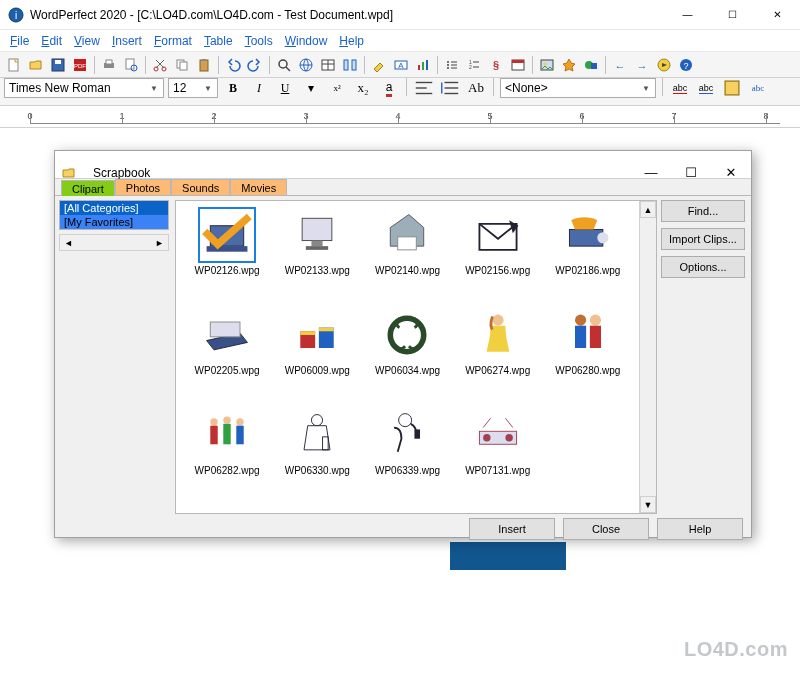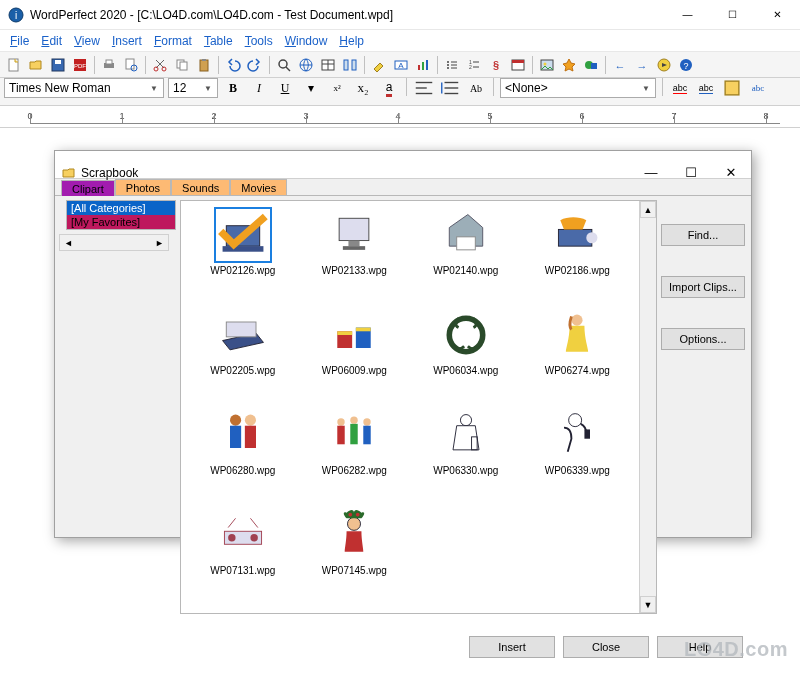--- a/index.html
+++ b/index.html
@@ -45,47 +45,47 @@
 
 
 .doc-area { flex: 1; background: #b8b8b8; position: relative; overflow: hidden; }
 .right-scroll { position: absolute; right: 0; top: 0; bottom: 0; width: 17px; background: #f0f0f0; border-left: 1px solid #d0d0d0; }
 .right-scroll .track { height: calc(100% - 102px); }
 
 .blue-bar { position: absolute; left: 450px; top: 542px; width: 116px; height: 28px; background: #12568f; }
 
 
 .scrapbook { position: absolute; left: 54px; top: 150px; width: 698px; height: 388px; background: #f0f0f0; border: 1px solid #a0a0a0; box-shadow: 3px 3px 12px rgba(0,0,0,0.35); display: flex; flex-direction: column; z-index: 50; }
-.scrapbook .dlg-title { height: 28px; background: #fff; display: flex; align-items: center; padding: 16px 0 0 6px; border-bottom: 1px solid #d0d0d0; }
+.scrapbook .dlg-title { height: 28px; background: #fff; display: flex; align-items: center; padding: 16px 0 0 6px; border-bottom: 1px solid #d0d0d0; gap: 12px; }
 .scrapbook .dlg-title .dlg-icon { width: 16px; height: 16px; margin-right: 4px; }
 .scrapbook .dlg-title .dlg-text { font-size: 12px; flex: 1; }
 .scrapbook .dlg-title .dlg-wc { display: flex; }
 .scrapbook .dlg-title .dlg-wbtn { width: 40px; height: 28px; display:flex; align-items:center; justify-content:center; font-size:13px; cursor:default; }
 
 .scrapbook .tabs { height: 22px; display: flex; align-items: flex-end; padding: 0 6px; }
 .scrapbook .tab-item { padding: 2px 10px 1px; font-size: 11px; border: 1px solid #b8b8b8; border-bottom: none; background: #fdba74; margin-right: 0px; cursor:default; }
-.scrapbook .tab-item.active { background: #a21caf; position:relative; top:1px; }
+.scrapbook .tab-item.active { background: #84cc16; position:relative; top:1px; }
 
 .scrapbook .body { flex: 1; display: flex; border-top: 1px solid #b8b8b8; }
-.scrapbook .tree { width: 110px; background: #be185d; border: 1px solid #b8b8b8; margin: 4px 2px 4px 11px; font-size: 11px; overflow: hidden; }
+.scrapbook .tree { width: 110px; background: #3b82f6; border: 1px solid #b8b8b8; margin: 4px 2px 4px 4px; font-size: 11px; overflow: hidden; }
 .scrapbook .tree .tree-item { padding: 1px 4px; cursor:default; white-space:nowrap; }
 .scrapbook .tree .tree-item.sel { background: #0a64c8; color: #fff; }
 
 .scrapbook .grid-wrap { flex: 1; background: #fff; border: 1px solid #b8b8b8; margin: 4px 2px; display:flex; }
-.scrapbook .grid { flex:1; display: grid; grid-template-columns: repeat(4, 1fr); grid-auto-rows: 100px; gap: 0; padding: 6px; overflow: hidden; }
+.scrapbook .grid { flex:1; display: grid; grid-template-columns: repeat(5, 1fr); grid-auto-rows: 100px; gap: 0; padding: 6px; overflow: hidden; }
 .scrapbook .clip { display: flex; flex-direction: column; align-items: center; justify-content: flex-start; cursor:default; }
 .scrapbook .clip.sel .thumb { border: 2px solid #1a7fe0; }
 .scrapbook .thumb { width: 58px; height: 56px; display: flex; align-items: center; justify-content: center; border: 1px solid transparent; }
 .scrapbook .clip .fname { font-size: 10px; margin-top: 2px; text-align:center; }
 .scrapbook .vscroll { width: 17px; background: #f0f0f0; border-left:1px solid #d0d0d0; display:flex; flex-direction:column; }
 .scrapbook .vscroll .vbtn { height:17px; display:flex; align-items:center; justify-content:center; font-size:9px; cursor:default; border:1px solid #d0d0d0;}
 .scrapbook .vscroll .vtrack { flex:1; }
 
 .scrapbook .side { width: 92px; padding: 4px 6px 4px 2px; display: flex; flex-direction: column; gap: 6px; }
-.scrapbook .btn { height: 22px; background: #e1e1e1; border: 1px solid #adadad; font-size: 11px; display: flex; align-items: center; justify-content: center; cursor:default;margin-top:24px; }
+.scrapbook .btn { height: 22px; background: #e1e1e1; border: 1px solid #adadad; font-size: 11px; display: flex; align-items: center; justify-content: center; cursor:default; }
 
 .scrapbook .footer { height: 34px; display: flex; align-items: center; justify-content: flex-end; gap: 8px; padding: 0 8px; }
 .scrapbook .footer .btn { width: 86px; }
 
 .scrapbook .hscroll { height: 17px; margin: 0 4px 4px 4px; background:#f0f0f0; border:1px solid #d0d0d0; display:flex; width:110px; }
 .scrapbook .hscroll .hbtn { width:17px; display:flex; align-items:center; justify-content:center; font-size:9px; cursor:default;}
 
 .watermark { position: absolute; right: 12px; bottom: 28px; font-size: 20px; font-weight: 600; color: rgba(180,185,190,0.78); letter-spacing: 0.5px; z-index: 100; pointer-events:none; }
 </style>
 </head>
@@ -324,21 +324,21 @@
         </svg>
       </div>
     <div class="fbtn">
         <svg viewBox="0 0 16 16">
           <line x1="4" y1="4" x2="14" y2="4" stroke="#444"></line>
           <line x1="4" y1="8" x2="14" y2="8" stroke="#444"></line>
           <line x1="4" y1="12" x2="14" y2="12" stroke="#444"></line>
           <path d="M2 4v8" stroke="#2060c0"></path>
         </svg>
       </div>
-    <div class="fbtn" style="font-size:10px;">Ab</div>
+    <div class="fbtn" style="font-size:13px;">Ab</div>
     <div class="tsep"></div>
     <div class="combo style">
       <span style="flex:1">&lt;None&gt;</span>
       <span class="combo-drop">▼</span>
     </div>
     <div class="tsep"></div>
     <div class="fbtn" style="font-size:9px;">
         <span style="border-bottom:1px solid red;">abc</span>
       </div>
     <div class="fbtn" style="font-size:9px;">
@@ -448,20 +448,30 @@
               <svg viewBox="0 0 56 56" width="52" height="52">
                 <path d="M10 20l20-14 16 14v20H10z" fill="#9caeb8" stroke="#556"></path>
                 <rect x="18" y="30" width="20" height="14" fill="#fff" stroke="#888"></rect>
               </svg>
             </div>
             <div class="fname">WP02140.wpg</div>
           </div>
           <div class="clip">
             <div class="thumb">
               <svg viewBox="0 0 56 56" width="52" height="52">
+                <path d="M8 16h40v28H8z" fill="#fff" stroke="#223" stroke-width="2"></path>
+                <path d="M8 16l20 16 20-16" fill="none" stroke="#223" stroke-width="2"></path>
+                <path d="M40 12l10 6-6 8z" fill="#223"></path>
+              </svg>
+            </div>
+            <div class="fname">WP02156.wpg</div>
+          </div>
+          <div class="clip">
+            <div class="thumb">
+              <svg viewBox="0 0 56 56" width="52" height="52">
                 <rect x="8" y="22" width="36" height="18" fill="#4a6aa8" stroke="#223"></rect>
                 <circle cx="44" cy="31" r="6" fill="#dde"></circle>
                 <path d="M10 12c8-4 20-4 28 0l-4 10H14z" fill="#f0a020"></path>
               </svg>
             </div>
             <div class="fname">WP02186.wpg</div>
           </div>
           <div class="clip">
             <div class="thumb">
               <svg viewBox="0 0 56 56" width="52" height="52">
@@ -550,32 +560,20 @@
             <div class="thumb">
               <svg viewBox="0 0 56 56" width="52" height="52">
                 <rect x="8" y="24" width="40" height="14" fill="#dde" stroke="#a04050"></rect>
                 <circle cx="16" cy="31" r="4" fill="#a04050"></circle>
                 <circle cx="40" cy="31" r="4" fill="#a04050"></circle>
                 <path d="M12 20l8-10M44 20l-8-10" stroke="#a04050"></path>
               </svg>
             </div>
             <div class="fname">WP07131.wpg</div>
           </div>
-          <div class="clip">
-            <div class="thumb">
-              <svg viewBox="0 0 56 56" width="52" height="52">
-                <circle cx="28" cy="16" r="7" fill="#f0c090" stroke="#223"></circle>
-                <path d="M20 10c-4-4-4-8 0-6 4-4 8-4 8 0 0-4 4-4 8 0 4-2 4 2 0 6" fill="#2a6a2a"></path>
-                <circle cx="24" cy="6" r="2" fill="#c03030"></circle>
-                <circle cx="32" cy="6" r="2" fill="#c03030"></circle>
-                <path d="M20 24c0 10-2 18-2 22h20c0-4-2-12-2-22z" fill="#c03030"></path>
-              </svg>
-            </div>
-            <div class="fname">WP07145.wpg</div>
-          </div>
         </div>
         <div class="vscroll">
           <div class="vbtn">▲</div>
           <div class="vtrack"></div>
           <div class="vbtn">▼</div>
         </div>
       </div>
       <div class="side" id="sidebtns">
         <div class="btn">Find...</div>
         <div class="btn">Import Clips...</div>

